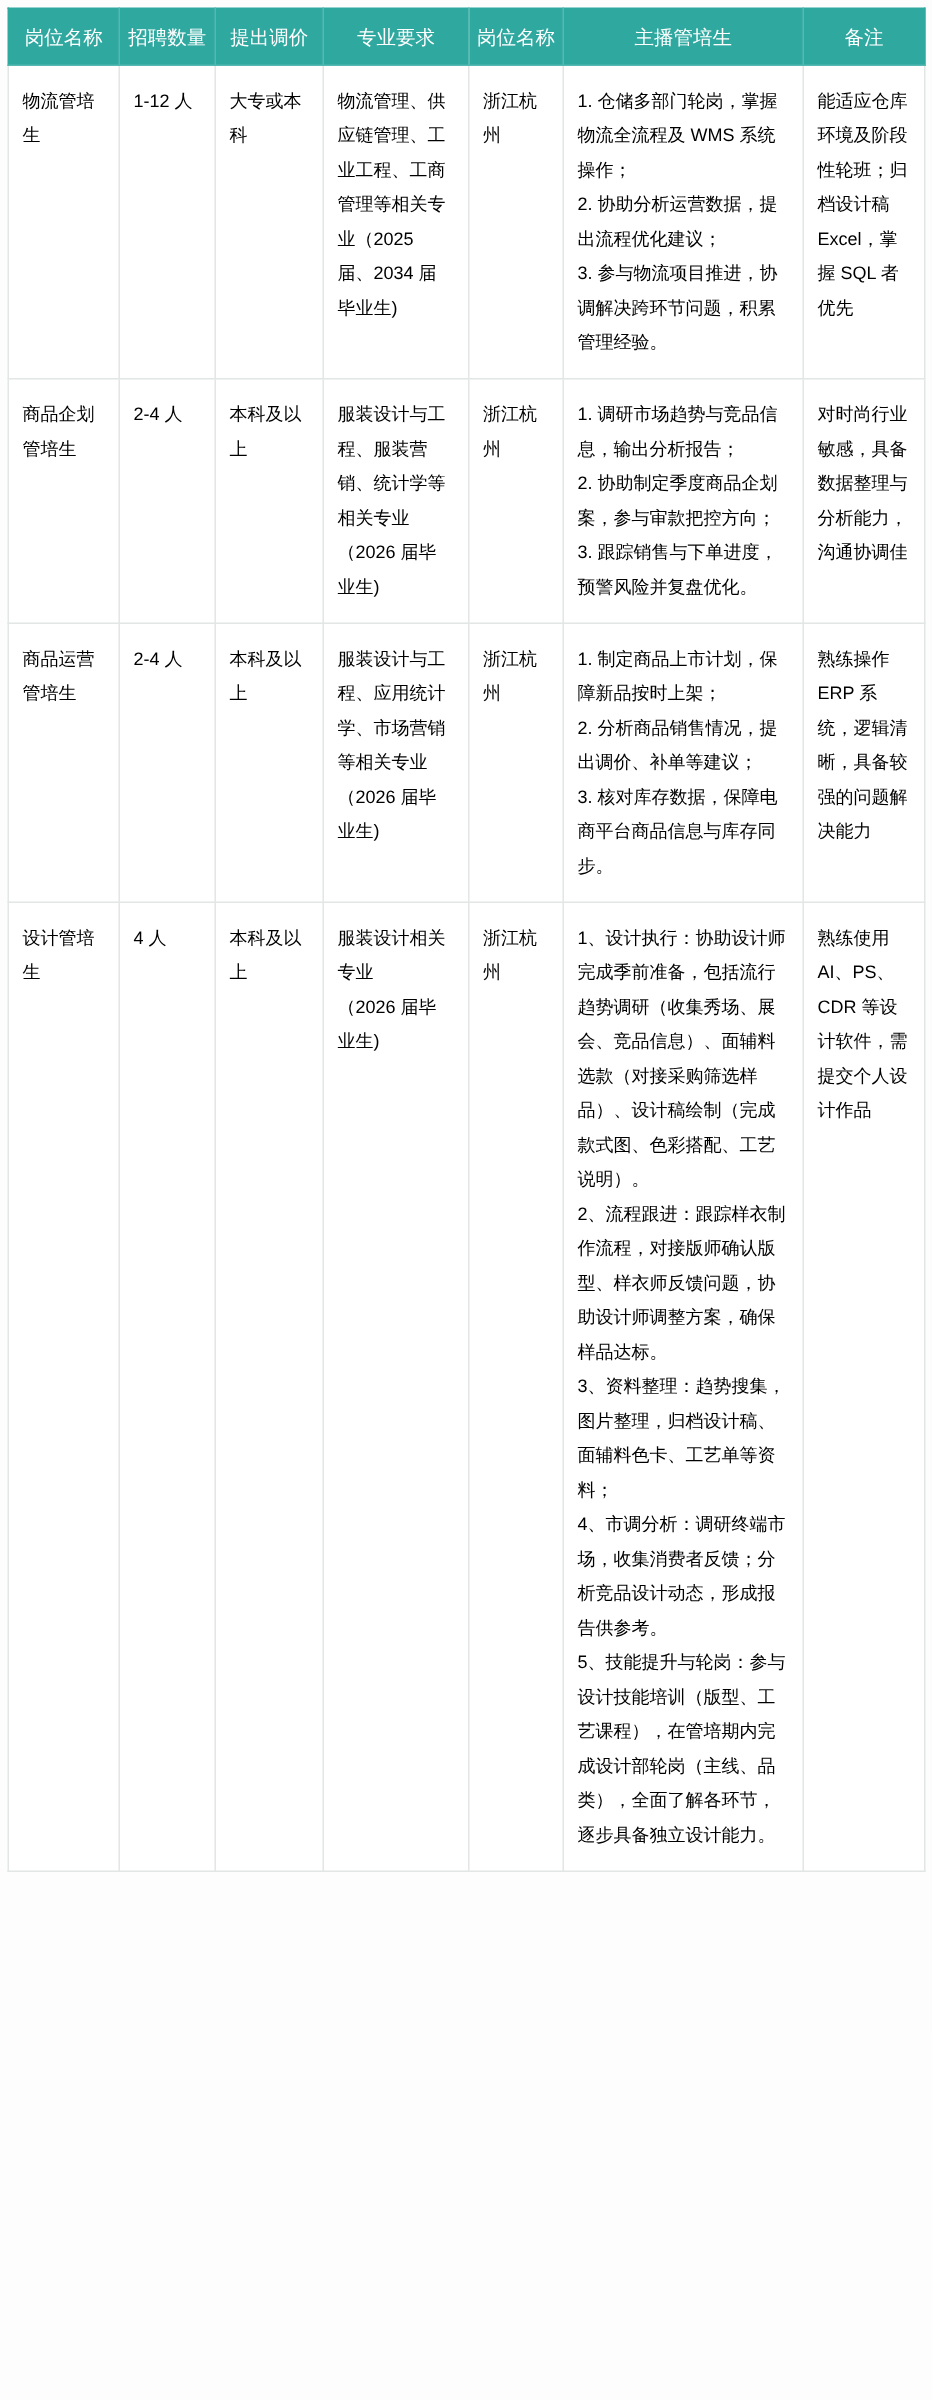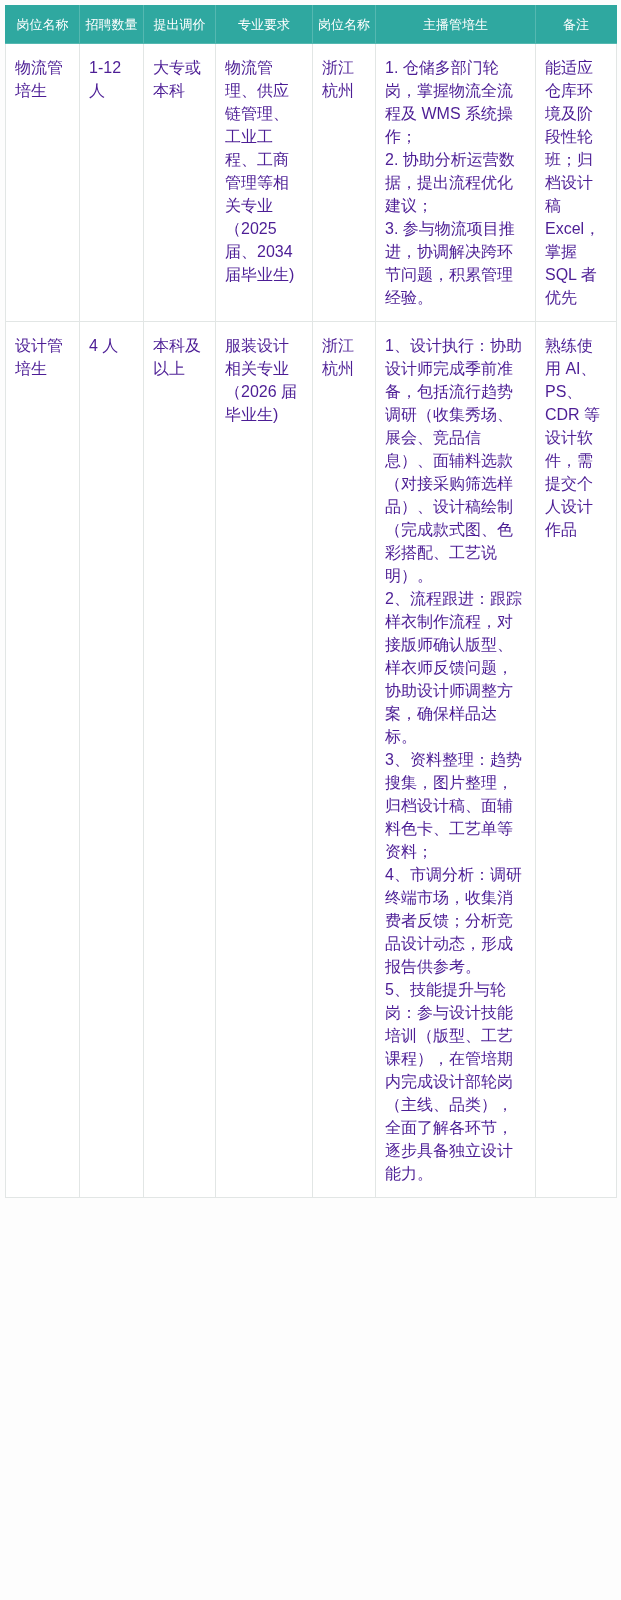--- a/index.html
+++ b/index.html
@@ -17,22 +17,22 @@
     padding: 5px 5px 40px 5px;
   }
   table.jobs {
     width: 611px;
     border-collapse: collapse;
     table-layout: fixed;
     background: #ffffff;
   }
   table.jobs th, table.jobs td {
     border: 1px solid #e2e6e5;
-    font-size: 16px;
-    color: #4c1d95;
+    font-size: 12px;
+    color: #000000;
   }
   table.jobs thead th {
     background: #2fa8a0;
     color: #ffffff;
     font-weight: normal;
     font-size: 13px;
     height: 38px;
     text-align: center;
     padding: 4px 2px;
     border-color: #55b8b1;
@@ -87,20 +87,44 @@
         <td>1-12 人</td>
         <td>大专或本科</td>
         <td>物流管理、供应链管理、工业工程、工商管理等相关专业（2025 届、2034 届毕业生)</td>
         <td>浙江杭州</td>
         <td>1. 仓储多部门轮岗，掌握物流全流程及 WMS 系统操作；
 2. 协助分析运营数据，提出流程优化建议；
 3. 参与物流项目推进，协调解决跨环节问题，积累管理经验。</td>
         <td>能适应仓库环境及阶段性轮班；归档设计稿 Excel，掌握 SQL 者优先</td>
       </tr>
       <tr>
+        <td>商品企划管培生</td>
+        <td>2-4 人</td>
+        <td>本科及以上</td>
+        <td>服装设计与工程、服装营销、统计学等相关专业
+（2026 届毕业生)</td>
+        <td>浙江杭州</td>
+        <td>1. 调研市场趋势与竞品信息，输出分析报告；
+2. 协助制定季度商品企划案，参与审款把控方向；
+3. 跟踪销售与下单进度，预警风险并复盘优化。</td>
+        <td>对时尚行业敏感，具备数据整理与分析能力，沟通协调佳</td>
+      </tr>
+      <tr>
+        <td>商品运营管培生</td>
+        <td>2-4 人</td>
+        <td>本科及以上</td>
+        <td>服装设计与工程、应用统计学、市场营销等相关专业
+（2026 届毕业生)</td>
+        <td>浙江杭州</td>
+        <td>1. 制定商品上市计划，保障新品按时上架；
+2. 分析商品销售情况，提出调价、补单等建议；
+3. 核对库存数据，保障电商平台商品信息与库存同步。</td>
+        <td>熟练操作 ERP 系统，逻辑清晰，具备较强的问题解决能力</td>
+      </tr>
+      <tr>
         <td>设计管培生</td>
         <td>4 人</td>
         <td>本科及以上</td>
         <td>服装设计相关专业
 （2026 届毕业生)</td>
         <td>浙江杭州</td>
         <td>1、设计执行：协助设计师完成季前准备，包括流行趋势调研（收集秀场、展会、竞品信息）、面辅料选款（对接采购筛选样品）、设计稿绘制（完成款式图、色彩搭配、工艺说明）。
 2、流程跟进：跟踪样衣制作流程，对接版师确认版型、样衣师反馈问题，协助设计师调整方案，确保样品达标。
 3、资料整理：趋势搜集，图片整理，归档设计稿、面辅料色卡、工艺单等资料；
 4、市调分析：调研终端市场，收集消费者反馈；分析竞品设计动态，形成报告供参考。

